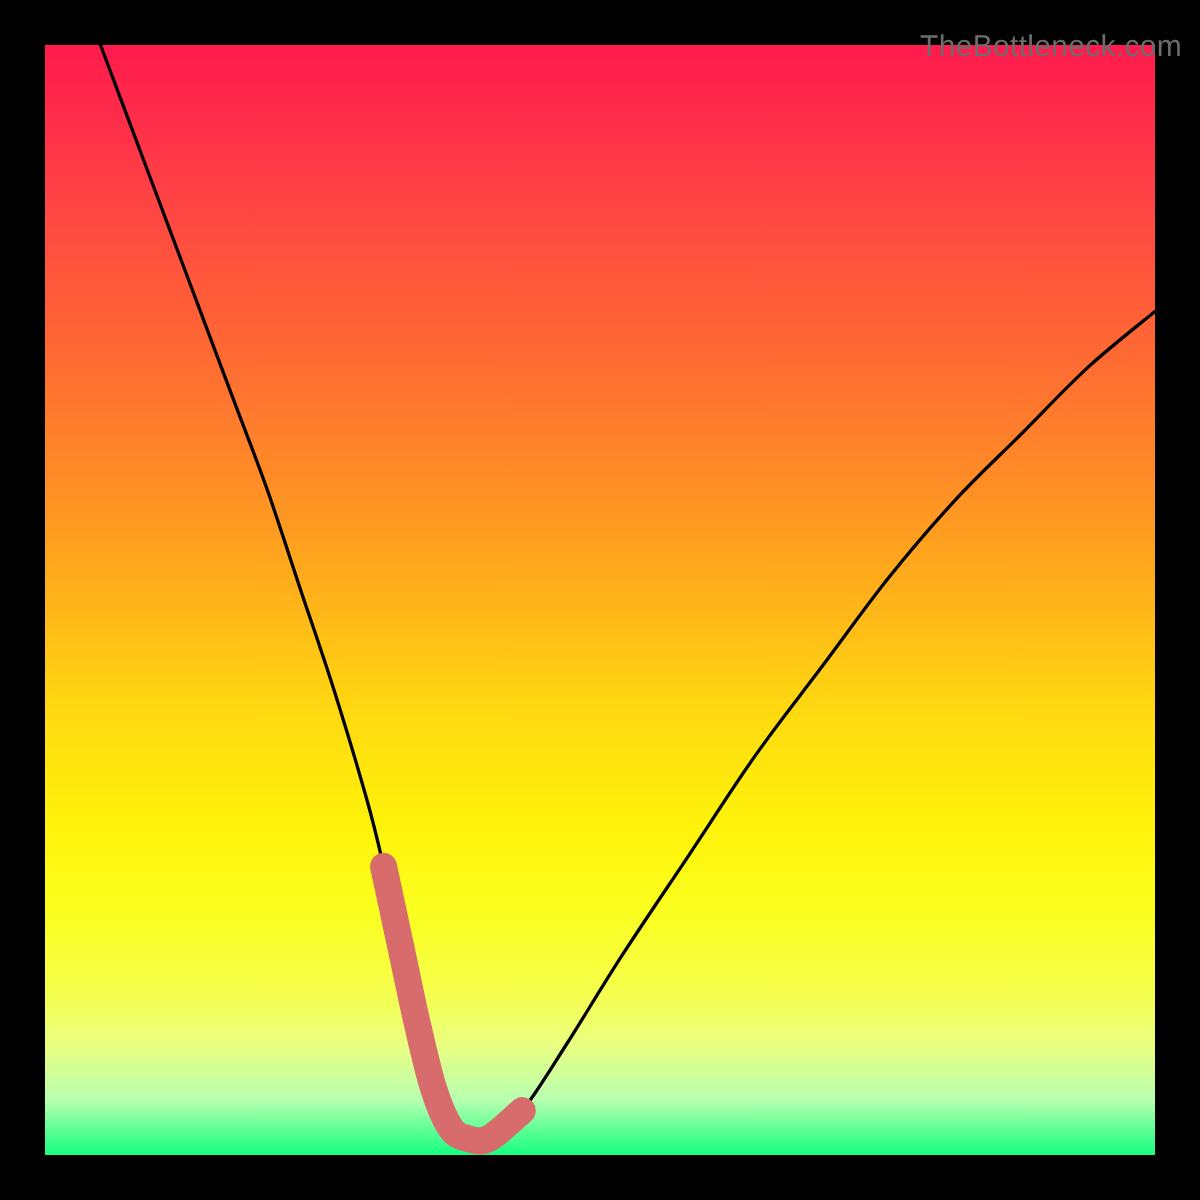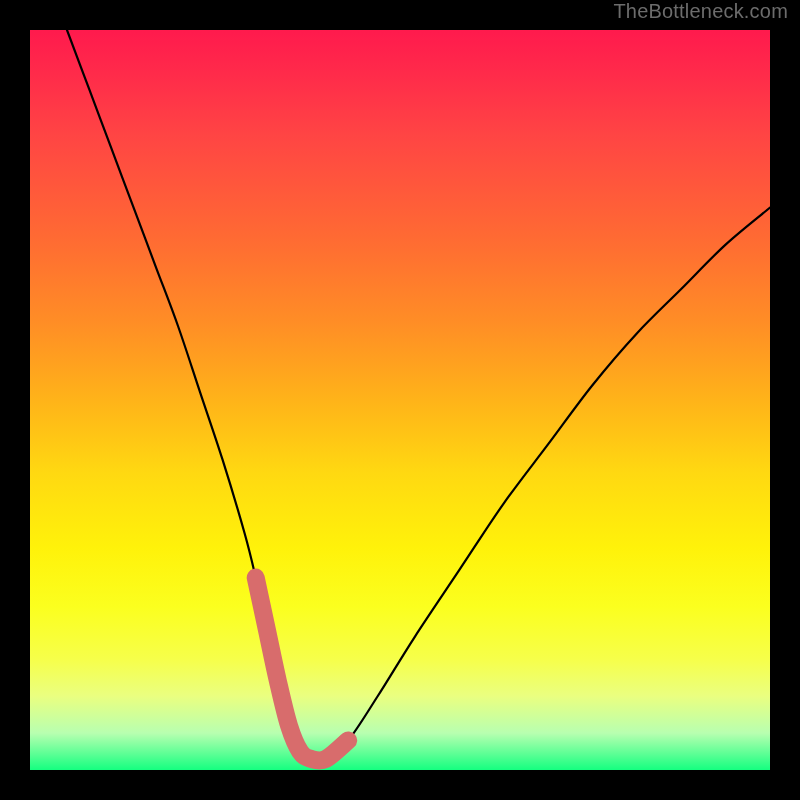--- a/index.html
+++ b/index.html
@@ -45,21 +45,21 @@
       #fff20a 70%,
       #fbff1f 78%,
       #f6ff4a 85%,
       #eaff80 90%,
       #b8ffb0 95%,
       #15ff80 100%
     );
   }
   .watermark {
     position: absolute;
-    top: 0;
+    top: 20px;
     right: 12px;
     color: #6c6c6c;
     font-size: 20px;
     letter-spacing: 0.2px;
     user-select: none;
   }
   svg.curve {
     position: absolute;
     top: 0;
     left: 0;

